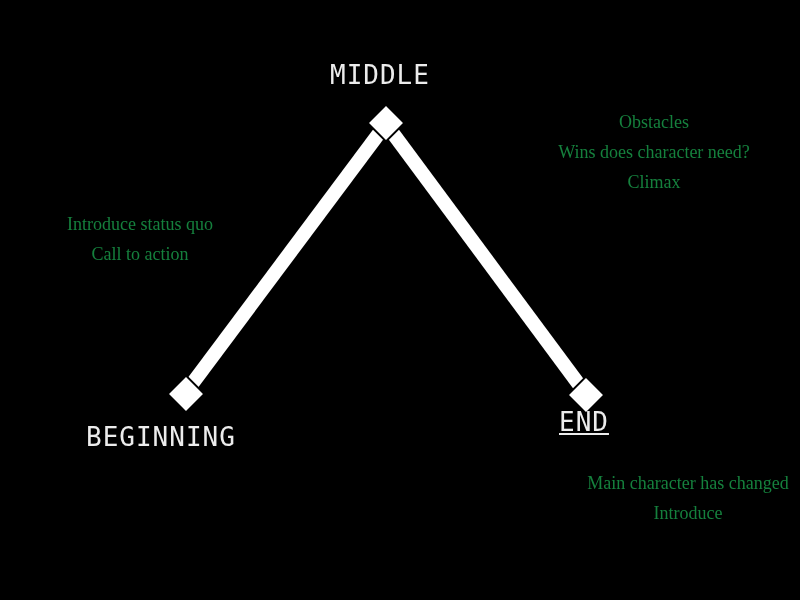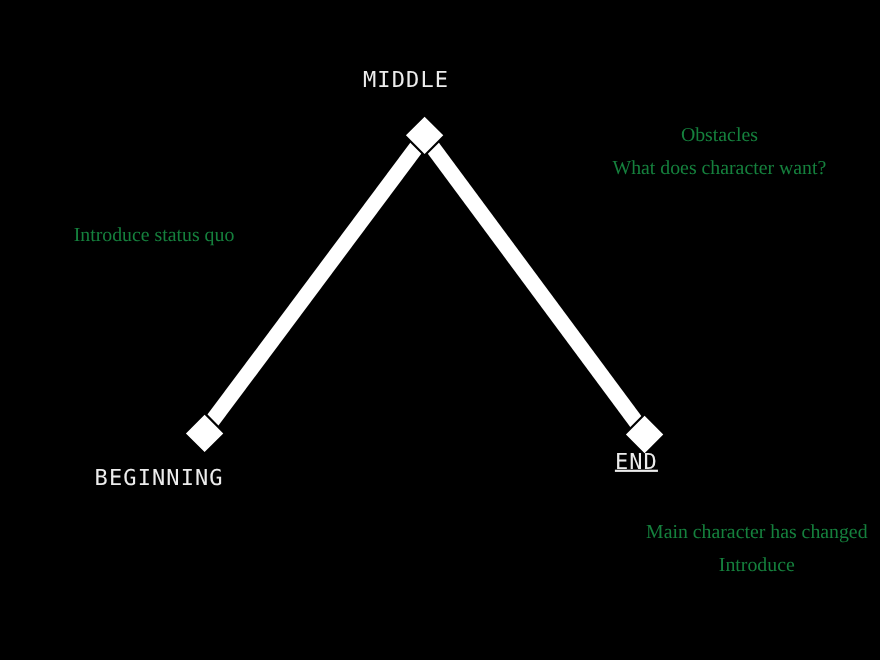--- a/index.html
+++ b/index.html
@@ -1,17 +1,17 @@
 <!DOCTYPE html>
 <html><head>
   <meta charset="utf-8">
   <style>
     html, body { margin:0; padding:0; }
     body { width:800px; height:600px; background:#000; position:relative; overflow:hidden; }
-    .label { position:absolute; color:#ececec; font-family:"DejaVu Sans Mono", monospace; font-size:20px; letter-spacing:1px; }
+    .label { position:absolute; color:#ececec; font-family:"DejaVu Sans Mono", monospace; font-size:26px; letter-spacing:1px; }
     .notes { position:absolute; color:#15803d; font-family:"Liberation Serif", serif; font-size:18px; text-align:center; }
     .notes div { height:30px; line-height:30px; white-space:nowrap; }
     svg { position:absolute; left:0; top:0; }
   </style>
 </head>
 <body>
 
 <svg width="800" height="600">
   <g>
     <line x1="186" y1="392" x2="386" y2="124" stroke="#fff" stroke-width="14"></line>
@@ -22,25 +22,27 @@
   </g>
   <rect x="173" y="381" width="26" height="26" fill="#fff" stroke="#000" stroke-width="2" transform="rotate(45 186 394)"></rect>
   <rect x="373" y="110" width="26" height="26" fill="#fff" stroke="#000" stroke-width="2" transform="rotate(45 386 123)"></rect>
   <rect x="573" y="382" width="26" height="26" fill="#fff" stroke="#000" stroke-width="2" transform="rotate(45 586 395)"></rect>
 </svg>
 
 <div class="label" style="left:330px; top:60px;">MIDDLE</div>
 <div class="label" style="left:86px; top:422px;">BEGINNING</div>
 <div class="label" style="left:559px; top:407px;text-decoration:underline;">END</div>
 
-<div class="notes" style="left:0px; top:198px; width:280px;">
+<div class="notes" style="left:0px; top:209px; width:280px;">
   <div>Introduce status quo</div>
+  <div>Call to action</div>
 </div>
 
 <div class="notes" style="left:530px; top:107px; width:248px;">
   <div>Obstacles</div>
-  <div>What does character want?</div>
+  <div>Wins does character need?</div>
+  <div>Climax</div>
 </div>
 
 <div class="notes" style="left:570px; top:468px; width:236px;">
   <div>Main character has changed</div>
   <div>Introduce</div>
 </div>
 
 </body></html>

